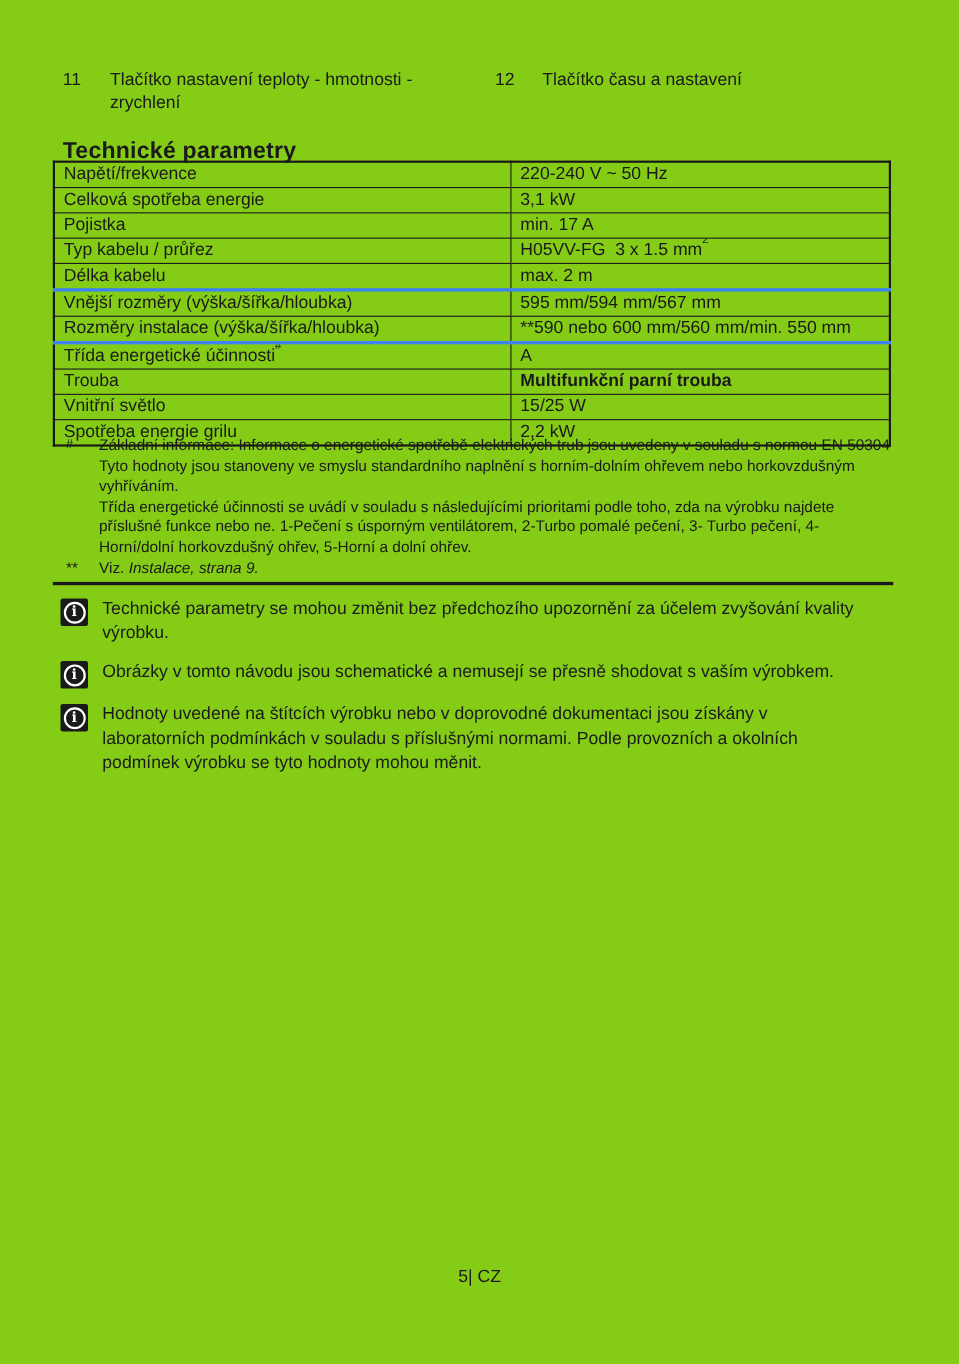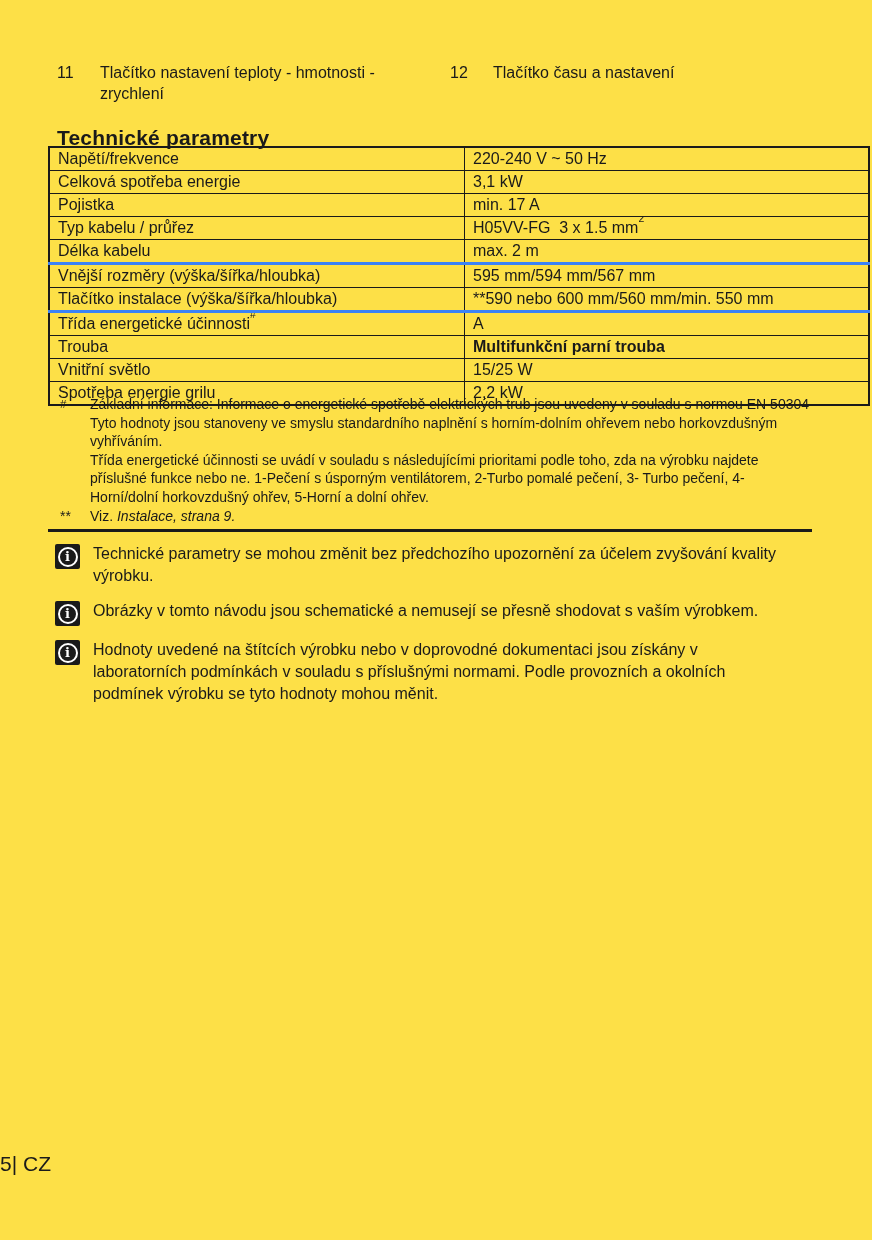--- a/index.html
+++ b/index.html
@@ -1,20 +1,20 @@
 <!DOCTYPE html>
 <html><head>
 <meta charset="utf-8">
 <style>
   html, body { margin: 0; padding: 0; background: #ffffff; }
   #page {
     position: relative;
     width: 872px;
     height: 1240px;
-    background: #fde047;
+    background: #84cc16;
     color: #1a1a1a;
     font-family: "Liberation Sans", "DejaVu Sans", sans-serif;
     overflow: hidden;
   }
 
   
   .legend-item { position: absolute; top: 62px; display: flex; font-size: 16px; line-height: 21px; }
   #legend-11 { left: 57px; }
   #legend-12 { left: 450px; }
   .legend-num { width: 43px; flex-shrink: 0; }
@@ -24,21 +24,21 @@
   
   .section-title {
     position: absolute; top: 112px; left: 57px;
     font-size: 21px; font-weight: bold; letter-spacing: 0.2px; text-align: right;
   }
 
   
   .table-wrap { position: absolute; top: 146px; left: 48px; }
   table.spec-table {
     border-collapse: collapse; table-layout: fixed;
-    width: 822px; border: 2px solid #1a1a1a;
+    width: 762px; border: 2px solid #1a1a1a;
   }
   table.spec-table td {
     border: 1px solid #1a1a1a;
     padding: 1px 7px 2px 8px;
     height: 19px;
     font-size: 16px;
     vertical-align: middle;
     overflow: hidden;
   }
   td.col-param { width: 399px; }
@@ -80,21 +80,21 @@
     font-weight: bold; font-size: 13px; line-height: 1;
   }
   .info-text {
     margin-left: 13px; width: 702px;
     font-size: 16px; line-height: 22px; padding-top: 1px;
   }
 
   
   .footer {
     position: absolute; top: 1152px; left: 0; width: 100%;
-    text-align: left; font-size: 21px;
+    text-align: center; font-size: 16px;
   }
 </style>
 </head>
 <body>
 
 <div id="page">
 
   <div class="legend-item" id="legend-11">
     <span class="legend-num">11</span>
     <span class="legend-label">Tlačítko nastavení teploty - hmotnosti - zrychlení</span>
@@ -127,21 +127,21 @@
         </tr>
         <tr class="group-end">
           <td class="col-param">Délka kabelu</td>
           <td>max. 2 m</td>
         </tr>
         <tr>
           <td class="col-param">Vnější rozměry (výška/šířka/hloubka)</td>
           <td>595 mm/594 mm/567 mm</td>
         </tr>
         <tr class="group-end">
-          <td class="col-param">Tlačítko instalace (výška/šířka/hloubka)</td>
+          <td class="col-param">Rozměry instalace (výška/šířka/hloubka)</td>
           <td>**590 nebo 600 mm/560 mm/min. 550 mm</td>
         </tr>
         <tr>
           <td class="col-param"><span>Třída energetické účinnosti</span><sup class="cell-sup">#</sup></td>
           <td>A</td>
         </tr>
         <tr>
           <td class="col-param">Trouba</td>
           <td class="value-bold">Multifunkční parní trouba</td>
         </tr>

